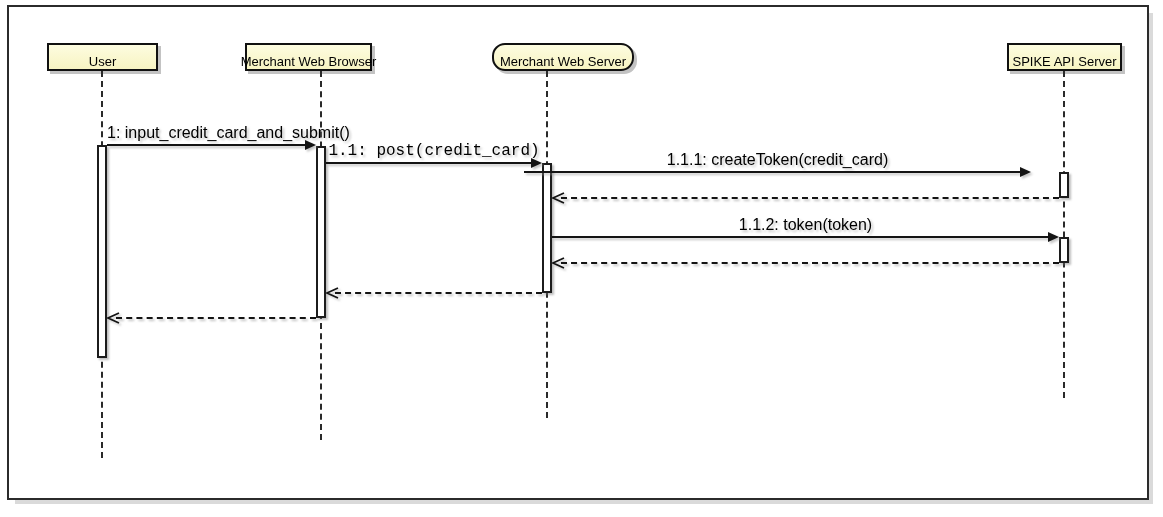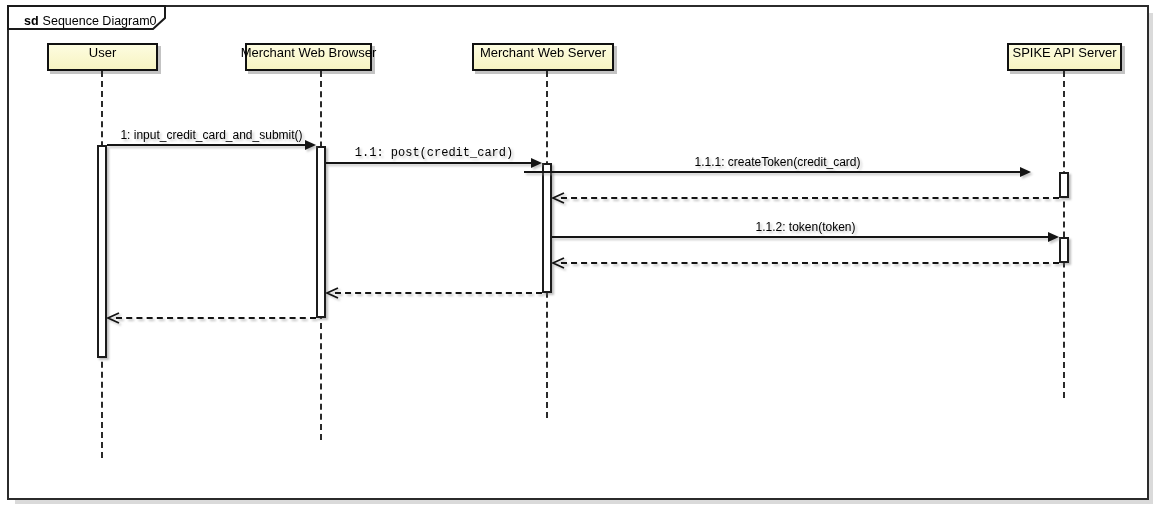--- a/index.html
+++ b/index.html
@@ -18,21 +18,21 @@
   .frame-tab { position:absolute; left:7px; top:5px; width:160px; height:26px; }
   .frame-tab-text {
     position:absolute; left:17px; top:9px; font-size:12.5px; white-space:nowrap;
   }
   .frame-tab-text .kw { font-weight:bold; margin-right:4px; }
   
   .head {
     position:absolute; top:43px; height:28px;
     background:linear-gradient(180deg,#fdfce0 0%,#f7f4c2 100%);
     border:2px solid #111; box-shadow:3px 3px 0 #c3c3c3;
-    display:flex; align-items:flex-start; justify-content:center;
+    display:flex; align-items:flex-end; justify-content:center;
     font-size:13px; white-space:nowrap;
   }
   
   .lifeline {
     position:absolute; width:0; border-left:2px dashed #2a2a2a;
   }
   
   .activation {
     position:absolute; width:10px; background:#ffffff; border:2px solid #1c1c1c;
     box-shadow:2px 2px 2px rgba(110,110,110,0.45);
@@ -45,46 +45,38 @@
     border-top:2px dashed #141414;
   }
   .arrow-solid-right {
     position:absolute; right:0; top:-4px; width:0; height:0;
     border-top:5px solid transparent; border-bottom:5px solid transparent;
     border-left:11px solid #141414;
   }
   .arrow-open-left { position:absolute; left:0; top:-5px; }
   .msg-label {
     position:absolute; left:0; right:0; bottom:4px; text-align:center;
-    font-size:12px; white-space:nowrap; color:#000;
+    font-size:16px; white-space:nowrap; color:#000;
   }
 </style>
 </head>
 <body>
 
 <div class="canvas">
 
   <div class="frame"></div>
 
-  <div class="frame-tab">
-    <svg width="160" height="26">
-      <path d="M1,1 L158,1 L158,13 L146,24 L1,24 Z" fill="#ffffff" stroke="#1a1a1a" stroke-width="2"></path>
-    </svg>
-    <div class="frame-tab-text">
-      <span class="kw">sd</span><span>Sequence Diagram0</span>
-    </div>
-  </div>
 
   <div class="head" style="left:47px; width:111px;">
     <span>User</span>
   </div>
   <div class="head" style="left:245px; width:127px;">
     <span>Merchant Web Browser</span>
   </div>
-  <div class="head" style="left:472px; width:142px;">
+  <div class="head" style="left:492px; width:142px;border-radius:13px;">
     <span>Merchant Web Server</span>
   </div>
   <div class="head" style="left:1007px; width:115px;">
     <span>SPIKE API Server</span>
   </div>
 
   <div class="lifeline" style="left:101px; top:71px; height:387px;"></div>
   <div class="lifeline" style="left:320px; top:71px; height:369px;"></div>
   <div class="lifeline" style="left:546px; top:71px; height:347px;"></div>
   <div class="lifeline" style="left:1063px; top:71px; height:327px;"></div>

